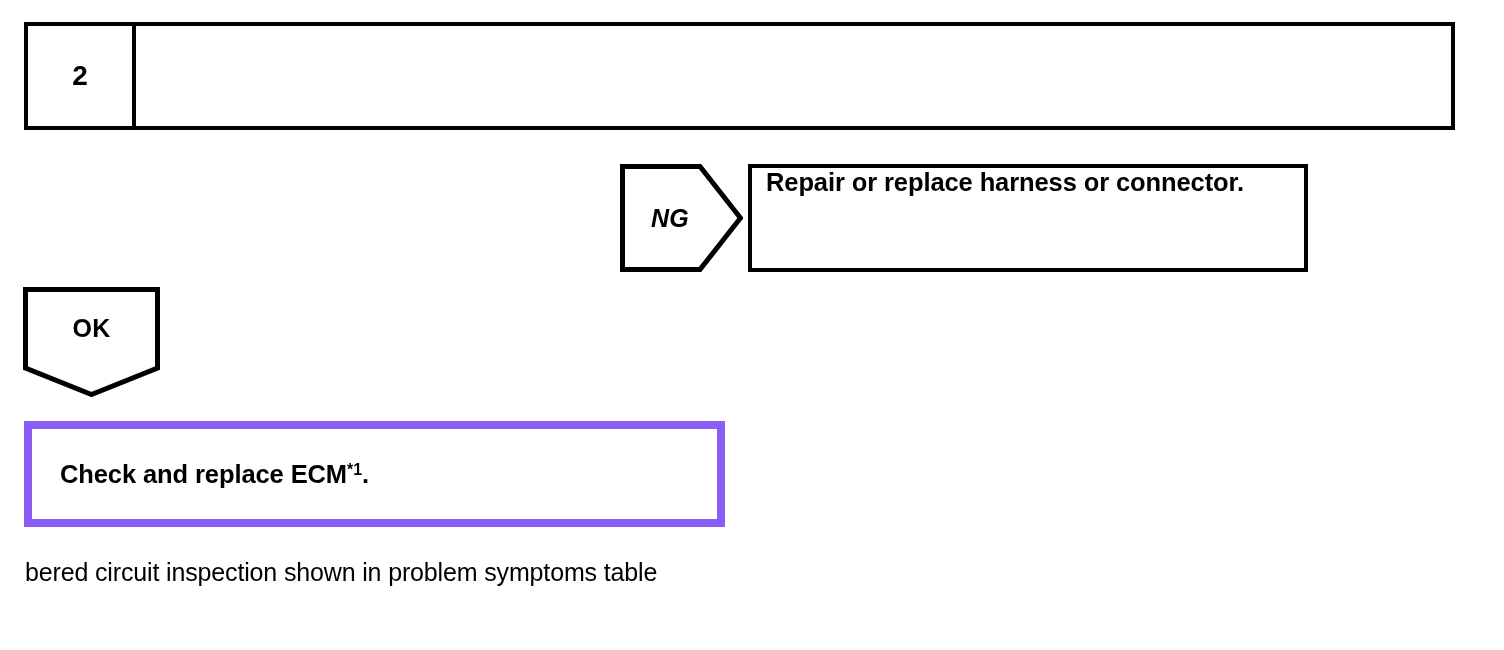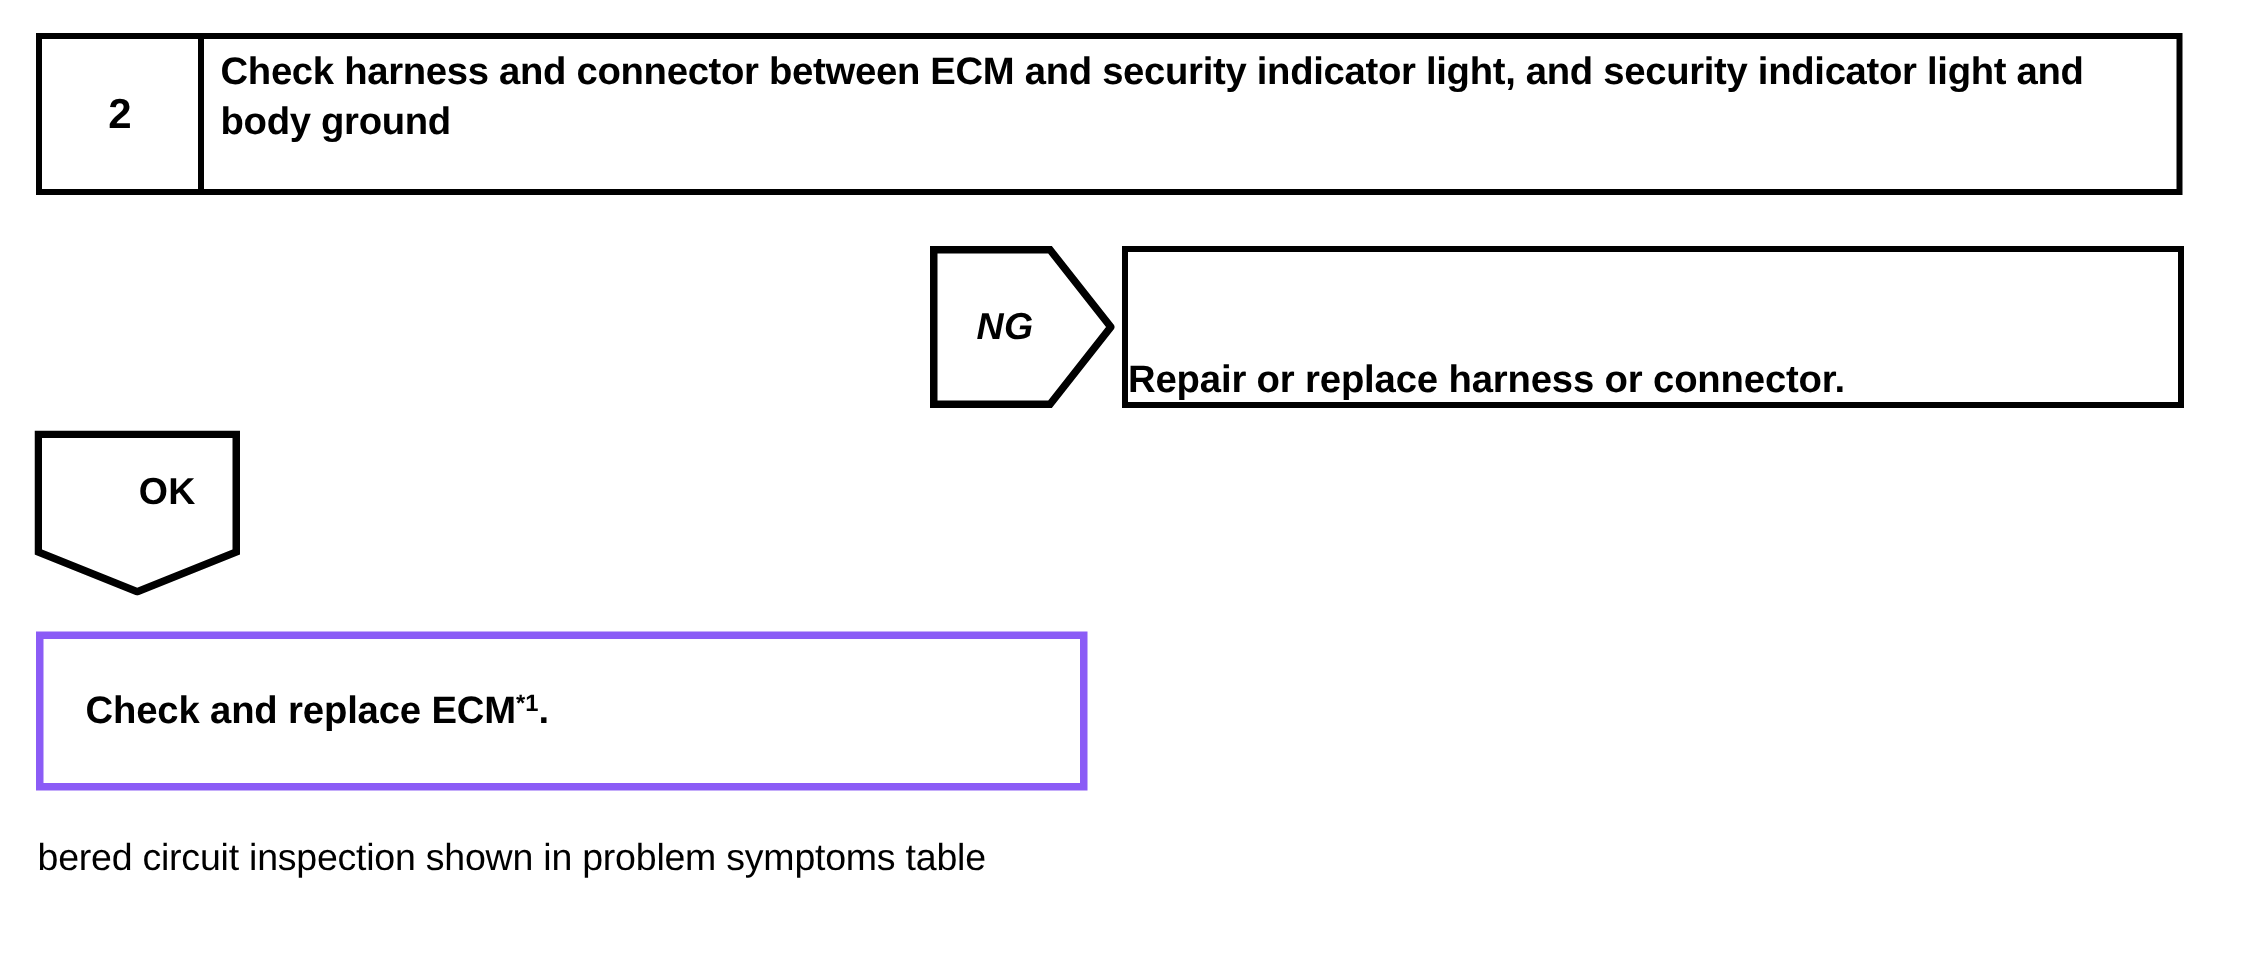--- a/index.html
+++ b/index.html
@@ -84,27 +84,28 @@
     font-weight: bold;
     letter-spacing: 0.3px;
     font-style: italic;
   }
 
   
   .repair-box {
     position: absolute;
     left: 748px;
     top: 164px;
-    width: 708px;
+    width: 560px;
     height: 108px;
     box-sizing: border-box;
     border: 4px solid #000;
     background: #fff;
     display: flex;
-    align-items: flex-end;
+    align-items: flex-start;
+    padding-left: 14px;
   }
   .repair-text {
     font-size: 25.5px;
     font-weight: bold;
     letter-spacing: -0.1px;
   }
 
   
   .ok-pentagon {
     position: absolute;
@@ -123,32 +124,31 @@
     left: 23px;
     top: 287px;
     width: 137px;
     height: 82px;
     display: flex;
     align-items: center;
     justify-content: center;
     font-size: 25px;
     font-weight: bold;
     letter-spacing: 0.3px;
-    margin-left: 20px;
   }
 
   
   .ecm-box {
     position: absolute;
     left: 24px;
     top: 421px;
     width: 701px;
     height: 106px;
     box-sizing: border-box;
-    border: 5px solid #8b5cf6;
+    border: 8px solid #8b5cf6;
     background: #fff;
     display: flex;
     align-items: center;
     padding-left: 28px;
   }
   .ecm-text {
     font-size: 25.5px;
     font-weight: bold;
     letter-spacing: -0.1px;
   }
@@ -174,23 +174,20 @@
     display: block;
   }
 </style>
 </head>
 <body>
 
 <div class="step-table">
   <div class="step-number-cell">
     <span class="step-number">2</span>
   </div>
-  <div class="step-text-cell">
-    <span class="step-text">Check harness and connector between ECM and security indicator light, and security indicator light and body ground</span>
-  </div>
 </div>
 
 <div class="ng-pentagon">
   <svg viewBox="0 0 123 108" xmlns="http://www.w3.org/2000/svg" aria-hidden="true">
     <polygon points="2.5,2.5 80,2.5 120.5,54 80,105.5 2.5,105.5" fill="#ffffff" stroke="#000000" stroke-width="5" stroke-linejoin="miter"></polygon>
   </svg>
 </div>
 <div class="ng-label">NG</div>
 
 <div class="repair-box">

